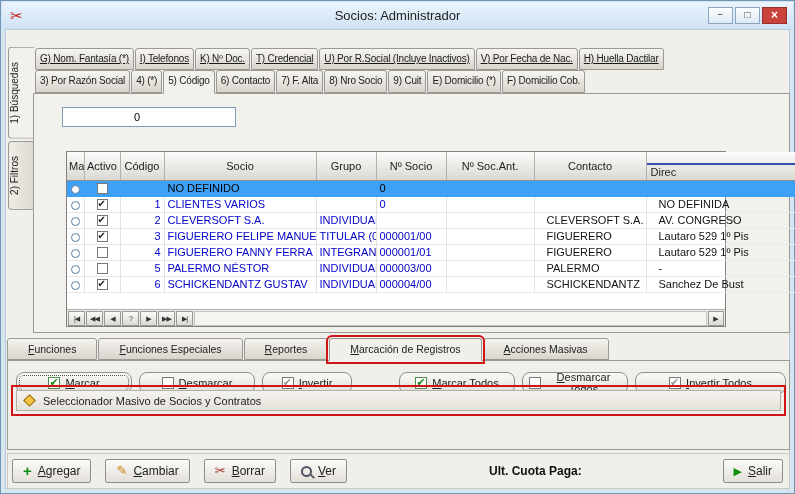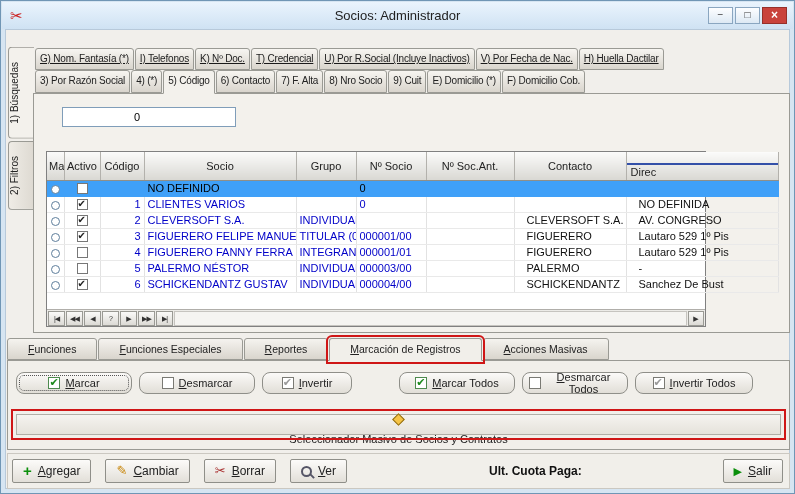--- a/index.html
+++ b/index.html
@@ -35,21 +35,21 @@
     margin-right:1px; color:#222; }
   .trow2 .tab { height:23px; }
   .tab.active { background:#f3f1ec; border-bottom:1px solid #f3f1ec; position:relative; z-index:4; height:24px; }
 
   
   .page { position:absolute; left:32px; top:92px; width:757px; height:240px; background:#f3f1ec; border:1px solid #9a9a94; z-index:1; }
   .code-input { position:absolute; left:28px; top:13px; width:174px; height:20px; border:1px solid #7f9db9;
     background:#fff; font-family:"Liberation Sans", sans-serif; font-size:11px; text-align:right; padding-right:95px; }
 
   
-  .grid { position:absolute; left:12px; top:57px; width:660px; height:176px; background:#fff; border:1px solid #808080; }
+  .grid { position:absolute; left:32px; top:57px; width:660px; height:176px; background:#fff; border:1px solid #808080; }
   table { border-collapse:collapse; table-layout:fixed; width:732px; font-size:11px; }
   th { height:28px; background:linear-gradient(#fbfbfa,#d9d8d3); border-right:1px solid #b3b1ac;
     border-bottom:1px solid #8f8f89; font-weight:normal; color:#222; overflow:hidden; white-space:nowrap; padding:0 2px; }
   .th-dir { padding:0; vertical-align:top; }
   .th-dir .band-top { height:13px; border-bottom:2px solid #3350a8; }
   .th-dir .band-bot { height:13px; text-align:left; padding:1px 0 0 4px; }
   td { height:16px; padding:0 3px; border-right:1px solid #e2e2e2; border-bottom:1px solid #e9e9e9;
     white-space:nowrap; overflow:hidden; }
   .c-ma, .c-activo { text-align:center; }
   .c-cod { text-align:right; color:#0000c8; }
@@ -75,29 +75,29 @@
   .btab.active { background:#f1efea; border-bottom:1px solid #f1efea; height:23px; position:relative; z-index:4;text-decoration:underline; }
   .btab.annotated { outline:2px solid #cf1616; outline-offset:1px; }
   .bpanel { position:absolute; left:6px; top:359px; width:783px; height:90px; background:#f1efea; border:1px solid #9a9a94; z-index:2; }
 
   .markrow { position:absolute; left:8px; top:11px; display:flex; align-items:center; }
   .mbtn { height:22px; display:flex; align-items:center; gap:5px; padding:0 6px; margin-right:7px;
     border:1px solid #8f8f89; border-radius:8px; background:linear-gradient(#fbfaf8,#e1ded7);
     font-size:11px; font-family:"Liberation Sans", sans-serif; color:#222; justify-content:center; }
   .mbtn.focused { outline:1px dotted #555; outline-offset:-4px; }
   .w-marcar{width:116px}.w-desmarcar{width:116px}.w-invertir{width:90px}
-  .w-marcartodos{width:116px; margin-left:40px}.w-desmtodos{width:106px}.w-invtodos{width:118px}
+  .w-marcartodos{width:116px; margin-left:40px}.w-desmtodos{width:106px}.w-invtodos{width:151px}
   .cb { width:12px; height:12px; border:1px solid #7a7a74; background:#fff; position:relative; flex:none; }
   .cb-green { border-color:#4e8a4e; }
   .cb-green::after { content:"✔"; color:#1c8a1c; font-size:11px; position:absolute; left:0; top:-2px; }
   .cb-gray::after { content:"✔"; color:#9a9a9a; font-size:11px; position:absolute; left:0; top:-2px; }
 
-  .selbar { position:absolute; left:8px; top:53px; width:765px; height:21px;
+  .selbar { position:absolute; left:8px; top:29px; width:765px; height:21px;
     background:linear-gradient(#f5f3ef,#e5e2db); border:1px solid #b1aea6; display:flex; align-items:center;
-    gap:9px; padding:0 8px; font-size:11px; color:#222; outline:2px solid #cf1616; outline-offset:3px;flex-direction:column; }
+    gap:9px; padding:0 8px; font-size:11px; color:#222; outline:2px solid #cf1616; outline-offset:3px; }
   .diamond { width:9px; height:9px; background:#f6c445; border:1px solid #8d6a14; transform:rotate(45deg); flex:none; }
 
   
   .footer { position:absolute; left:6px; top:452px; width:783px; height:36px; background:#f1efea;
     border:1px solid #cbc8c1; display:flex; align-items:center; }
   .fbtn { height:24px; display:flex; align-items:center; gap:6px; padding:0 10px; margin-right:14px;
     border:1px solid #8f8f89; border-radius:2px; background:linear-gradient(#fcfbf9,#e2dfd8);
     font-size:12px; font-family:"Liberation Sans", sans-serif; color:#222; }
   .fbtn:first-child { margin-left:4px; }
   .ic-plus { color:#0b8f0b; font-weight:bold; font-size:15px; line-height:12px; }

